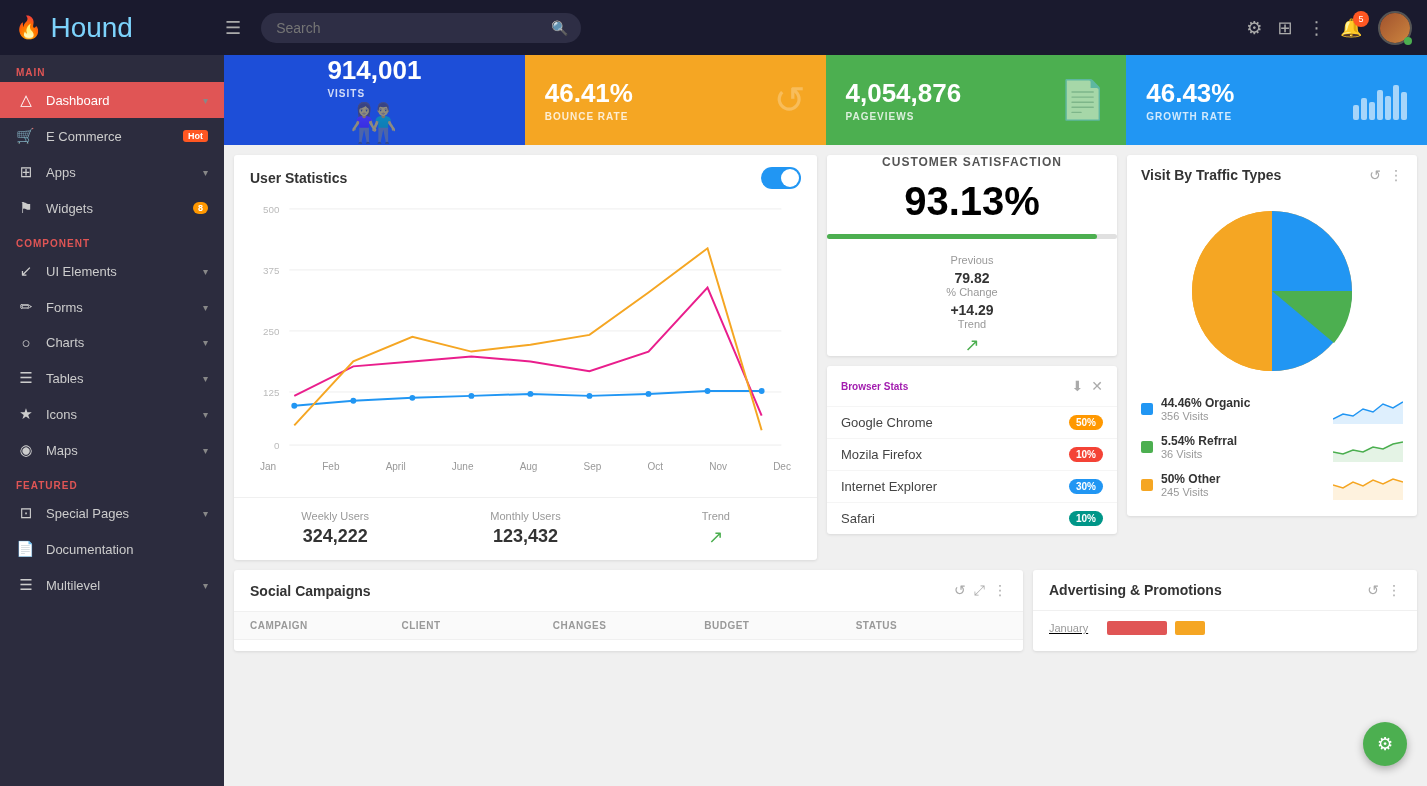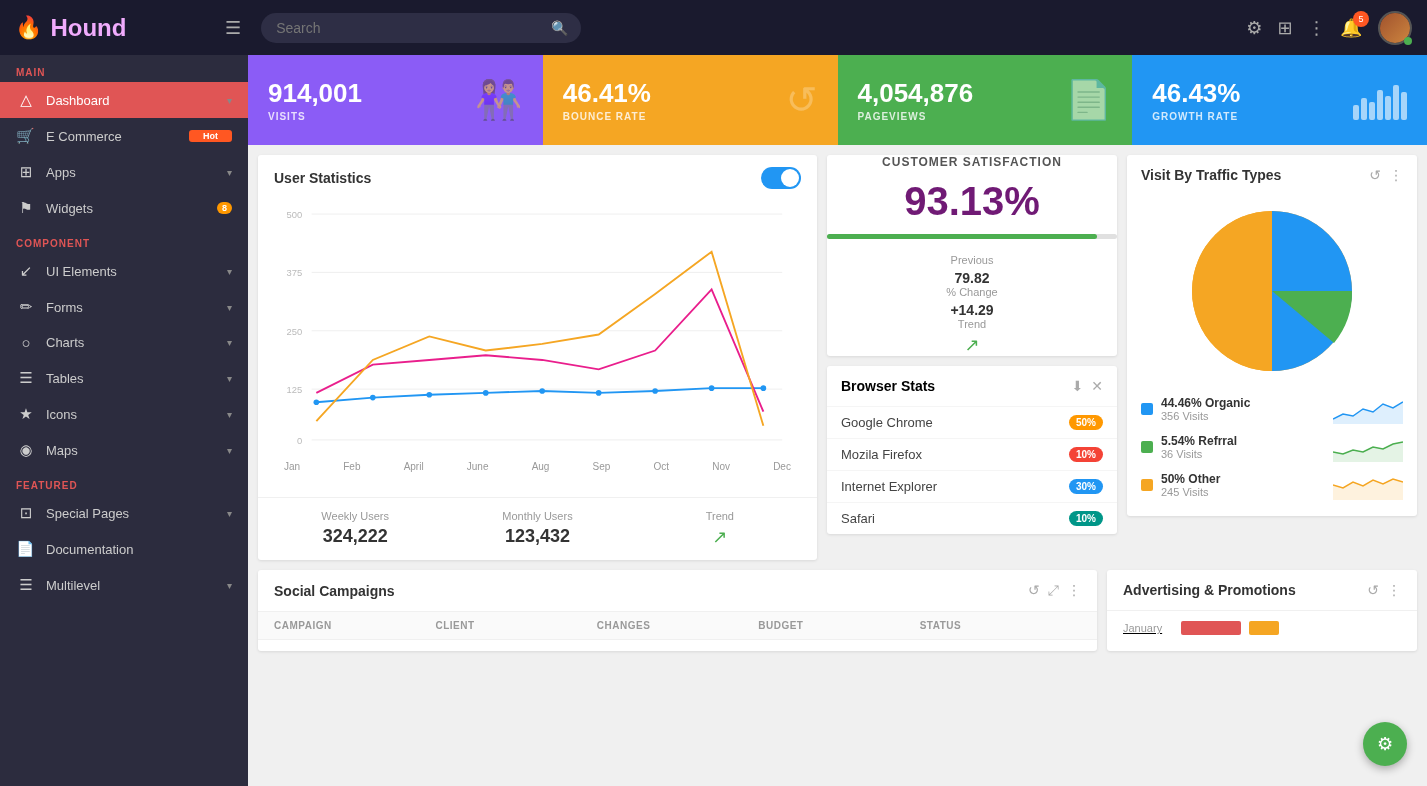--- a/index.html
+++ b/index.html
@@ -10,40 +10,40 @@
       background: #1a1a2e;
       height: 55px;
       display: flex;
       align-items: center;
       padding: 0 15px;
       flex-shrink: 0;
       gap: 10px;
     }
     .logo-area { display: flex; align-items: center; gap: 8px; width: 200px; }
     .logo-flame { color: #ff5722; font-size: 22px; }
-    .logo-text { color: #f0abfc; font-size: 24px; font-weight: bold; }
+    .logo-text { color: #7dd3fc; font-size: 28px; font-weight: normal; }
     .hamburger { color: #aaa; font-size: 18px; cursor: pointer; margin-right: 10px; }
     .search-wrap { position: relative; display: flex; align-items: center; }
     .search-wrap input { background: #2e2e45; border: none; border-radius: 20px; padding: 7px 40px 7px 15px; color: #ccc; font-size: 14px; width: 320px; outline: none; }
     .search-wrap .s-icon { position: absolute; right: 12px; color: #888; font-size: 14px; }
     .nav-right { margin-left: auto; display: flex; align-items: center; gap: 15px; }
     .nav-icon { color: #aaa; font-size: 18px; cursor: pointer; }
     .notif-wrap { position: relative; }
     .notif-badge { position: absolute; top: -6px; right: -6px; background: #ff5722; color: #fff; font-size: 9px; border-radius: 50%; width: 16px; height: 16px; display: flex; align-items: center; justify-content: center; }
     .avatar { width: 34px; height: 34px; border-radius: 50%; background: #888; overflow: hidden; border: 2px solid #555; }
     .avatar-img { width: 100%; height: 100%; background: linear-gradient(135deg, #a0522d 0%, #cd853f 100%); }
     .online-dot { width: 8px; height: 8px; background: #4caf50; border-radius: 50%; position: absolute; bottom: 0; right: 0; }
     .avatar-wrap { position: relative; }
 
     
     .main-layout { display: flex; flex: 1; overflow: hidden; }
 
     
     .sidebar {
-      width: 248px;
+      width: 224px;
       background: #2c2c3e;
       flex-shrink: 0;
       overflow-y: auto;
       overflow-x: hidden;
     }
     .sidebar::-webkit-scrollbar { width: 4px; }
     .sidebar::-webkit-scrollbar-thumb { background: #444; }
     .sidebar-section-label {
       color: #e05555;
       font-size: 10px;
@@ -58,39 +58,39 @@
       color: #ccc;
       cursor: pointer;
       font-size: 13px;
       gap: 10px;
       position: relative;
     }
     .sidebar-item.active { background: #e05555; color: #fff; }
     .sidebar-icon { font-size: 15px; width: 20px; text-align: center; flex-shrink: 0; }
     .sidebar-item-label { flex: 1; }
     .sidebar-arrow { font-size: 10px; color: #888; }
-    .badge-hot { background: #ff5722; color: #fff; font-size: 9px; padding: 1px 14px; border-radius: 3px; font-weight: bold; }
+    .badge-hot { background: #ff5722; color: #fff; font-size: 9px; padding: 1px 5px; border-radius: 3px; font-weight: bold; }
     .badge-num { background: #ff9800; color: #fff; font-size: 9px; padding: 1px 5px; border-radius: 10px; font-weight: bold; }
 
     
     .content { flex: 1; overflow-y: auto; background: #f0f0f0; }
     .content::-webkit-scrollbar { width: 6px; }
     .content::-webkit-scrollbar-thumb { background: #ccc; }
 
     
     .stat-cards { display: flex; gap: 0; }
     .stat-card {
       flex: 1;
       height: 90px;
       display: flex;
       align-items: center;
       padding: 0 20px;
       justify-content: space-between;
     }
-    .stat-card.red { background: #8b5cf6; }
+    .stat-card.red { background: #1d4ed8; flex-direction: column; }
     .stat-card.yellow { background: #f5a623; }
     .stat-card.green { background: #4caf50; }
     .stat-card.blue { background: #2196f3; }
     .stat-left { }
     .stat-number { color: #fff; font-size: 26px; font-weight: bold; }
     .stat-label { color: rgba(255,255,255,0.8); font-size: 10px; letter-spacing: 1px; font-weight: bold; margin-top: 2px; }
     .stat-icon { font-size: 40px; color: rgba(255,255,255,0.5); }
     .stat-chart-icon { display: flex; align-items: flex-end; gap: 2px; height: 40px; }
     .stat-chart-bar { width: 6px; background: rgba(255,255,255,0.6); border-radius: 2px; }
 
@@ -131,32 +131,32 @@
       gap: 20px;
     }
     .stat-metric { flex: 1; text-align: center; }
     .stat-metric-label { font-size: 11px; color: #999; margin-bottom: 4px; }
     .stat-metric-value { font-size: 18px; font-weight: bold; color: #333; }
     .trend-up { color: #4caf50; font-size: 18px; }
 
     
     .csat-card { }
     .csat-title { font-size: 12px; font-weight: bold; color: #555; text-align: center; letter-spacing: 1px; }
-    .csat-percent { font-size: 40px; font-weight: bold; color: #701a75; text-align: center; margin: 10px 0; }
+    .csat-percent { font-size: 40px; font-weight: bold; color: #000000; text-align: center; margin: 10px 0; }
     .csat-bar { height: 5px; background: #e0e0e0; border-radius: 3px; margin: 0 0 15px; }
     .csat-bar-fill { height: 100%; background: #4caf50; border-radius: 3px; width: 93%; }
     .csat-stats { display: flex; text-align: center; padding: 0 5px; flex-direction: column; }
     .csat-stat-label { font-size: 11px; color: #999; margin-bottom: 4px; }
     .csat-stat-value { font-size: 14px; font-weight: bold; color: #333; }
     .csat-trend { color: #4caf50; font-size: 18px; }
 
     
     .browser-card { padding: 0; }
     .browser-header { display: flex; align-items: center; justify-content: space-between; padding: 12px 14px; }
-    .browser-title { font-size: 14px; font-weight: 600; color: #000000; }
+    .browser-title { font-size: 10px; font-weight: 600; color: #a21caf; }
     .browser-actions { display: flex; gap: 8px; color: #aaa; font-size: 14px; }
     .browser-item { display: flex; align-items: center; padding: 8px 14px; border-top: 1px solid #f5f5f5; }
     .browser-name { flex: 1; font-size: 13px; color: #444; }
     .browser-badge { color: #fff; font-size: 10px; font-weight: bold; padding: 2px 7px; border-radius: 10px; }
     .b-orange { background: #ff9800; }
     .b-red { background: #f44336; }
     .b-blue { background: #2196f3; }
     .b-teal { background: #009688; }
 
     
@@ -169,21 +169,21 @@
     .legend-item { display: flex; align-items: center; gap: 8px; margin-bottom: 8px; }
     .legend-dot { width: 12px; height: 12px; border-radius: 2px; flex-shrink: 0; }
     .legend-text { flex: 1; }
     .legend-label { font-size: 12px; font-weight: bold; color: #333; }
     .legend-sublabel { font-size: 11px; color: #999; }
     .legend-sparkline { width: 70px; height: 30px; }
 
     
     .bottom-grid { display: flex; gap: 10px; padding: 0 10px 10px; }
     .social-campaigns { flex: 1; background: #fff; border-radius: 3px; box-shadow: 0 1px 3px rgba(0,0,0,0.1); }
-    .adv-promo { width: 310px; background: #fff; border-radius: 3px; box-shadow: 0 1px 3px rgba(0,0,0,0.1); }
+    .adv-promo { width: 384px; background: #fff; border-radius: 3px; box-shadow: 0 1px 3px rgba(0,0,0,0.1); }
     .section-header { display: flex; align-items: center; justify-content: space-between; padding: 12px 16px; border-bottom: 1px solid #f0f0f0; }
     .section-title { font-size: 14px; font-weight: 600; color: #333; }
     .section-actions { display: flex; gap: 8px; color: #aaa; font-size: 14px; }
     .table-head { display: flex; padding: 8px 16px; background: #fafafa; border-bottom: 1px solid #f0f0f0; }
     .th { font-size: 10px; font-weight: bold; color: #999; letter-spacing: 0.5px; flex: 1; }
 
     
     .fab {
       position: fixed;
       bottom: 20px;

